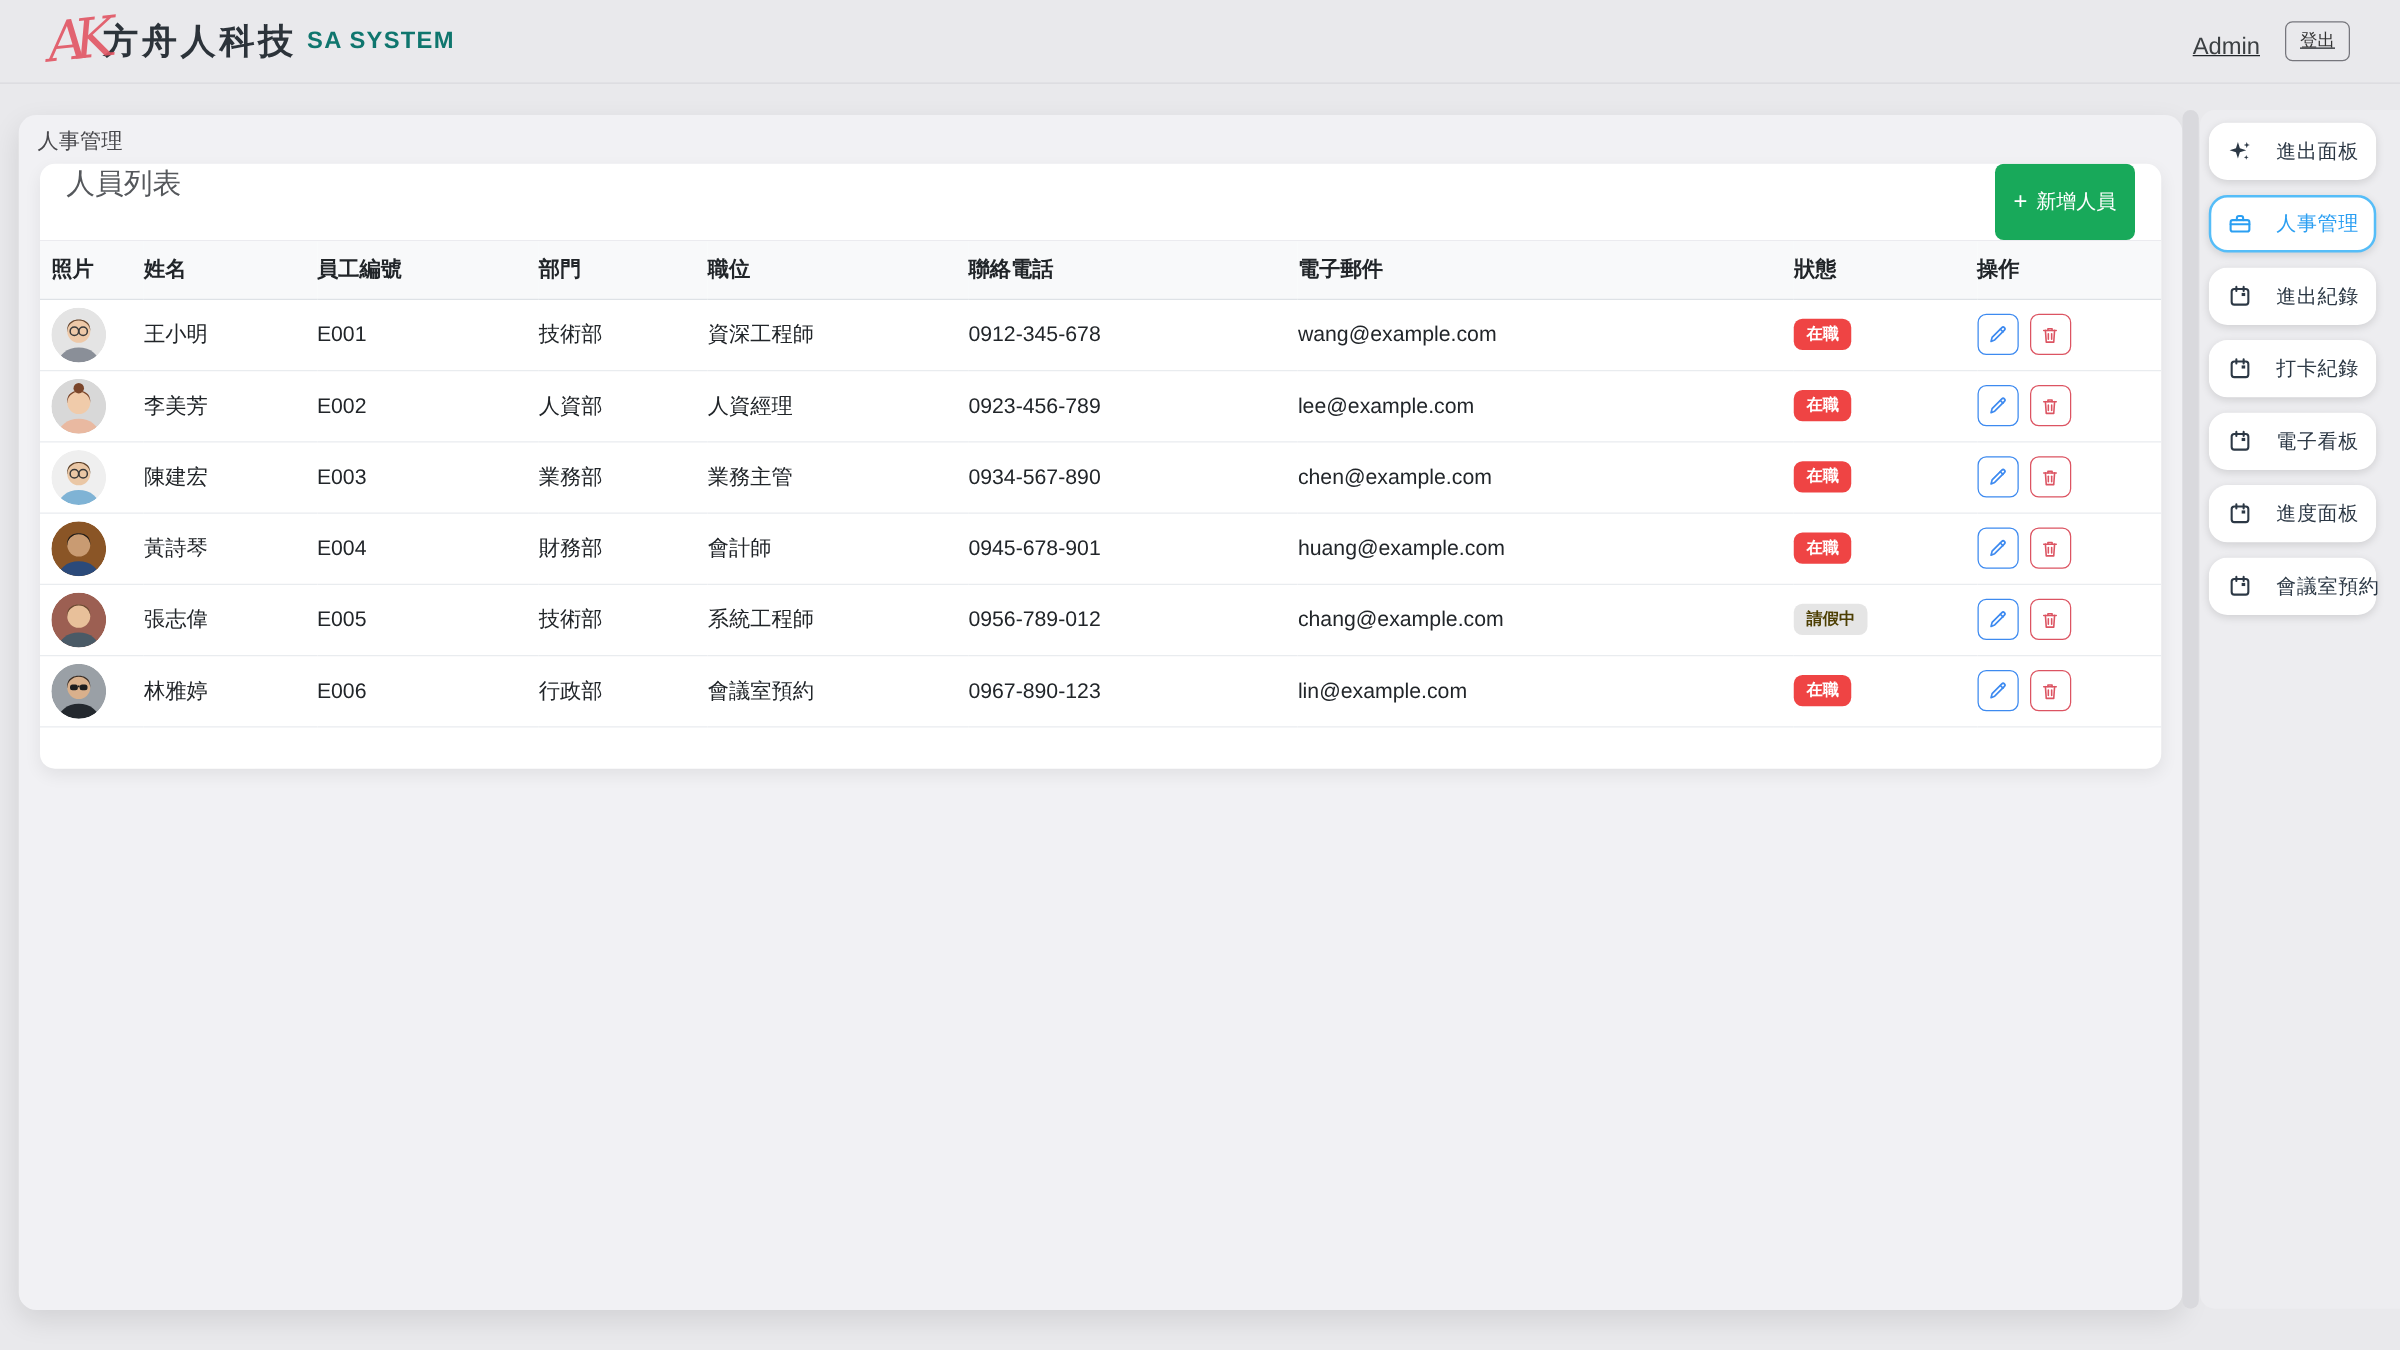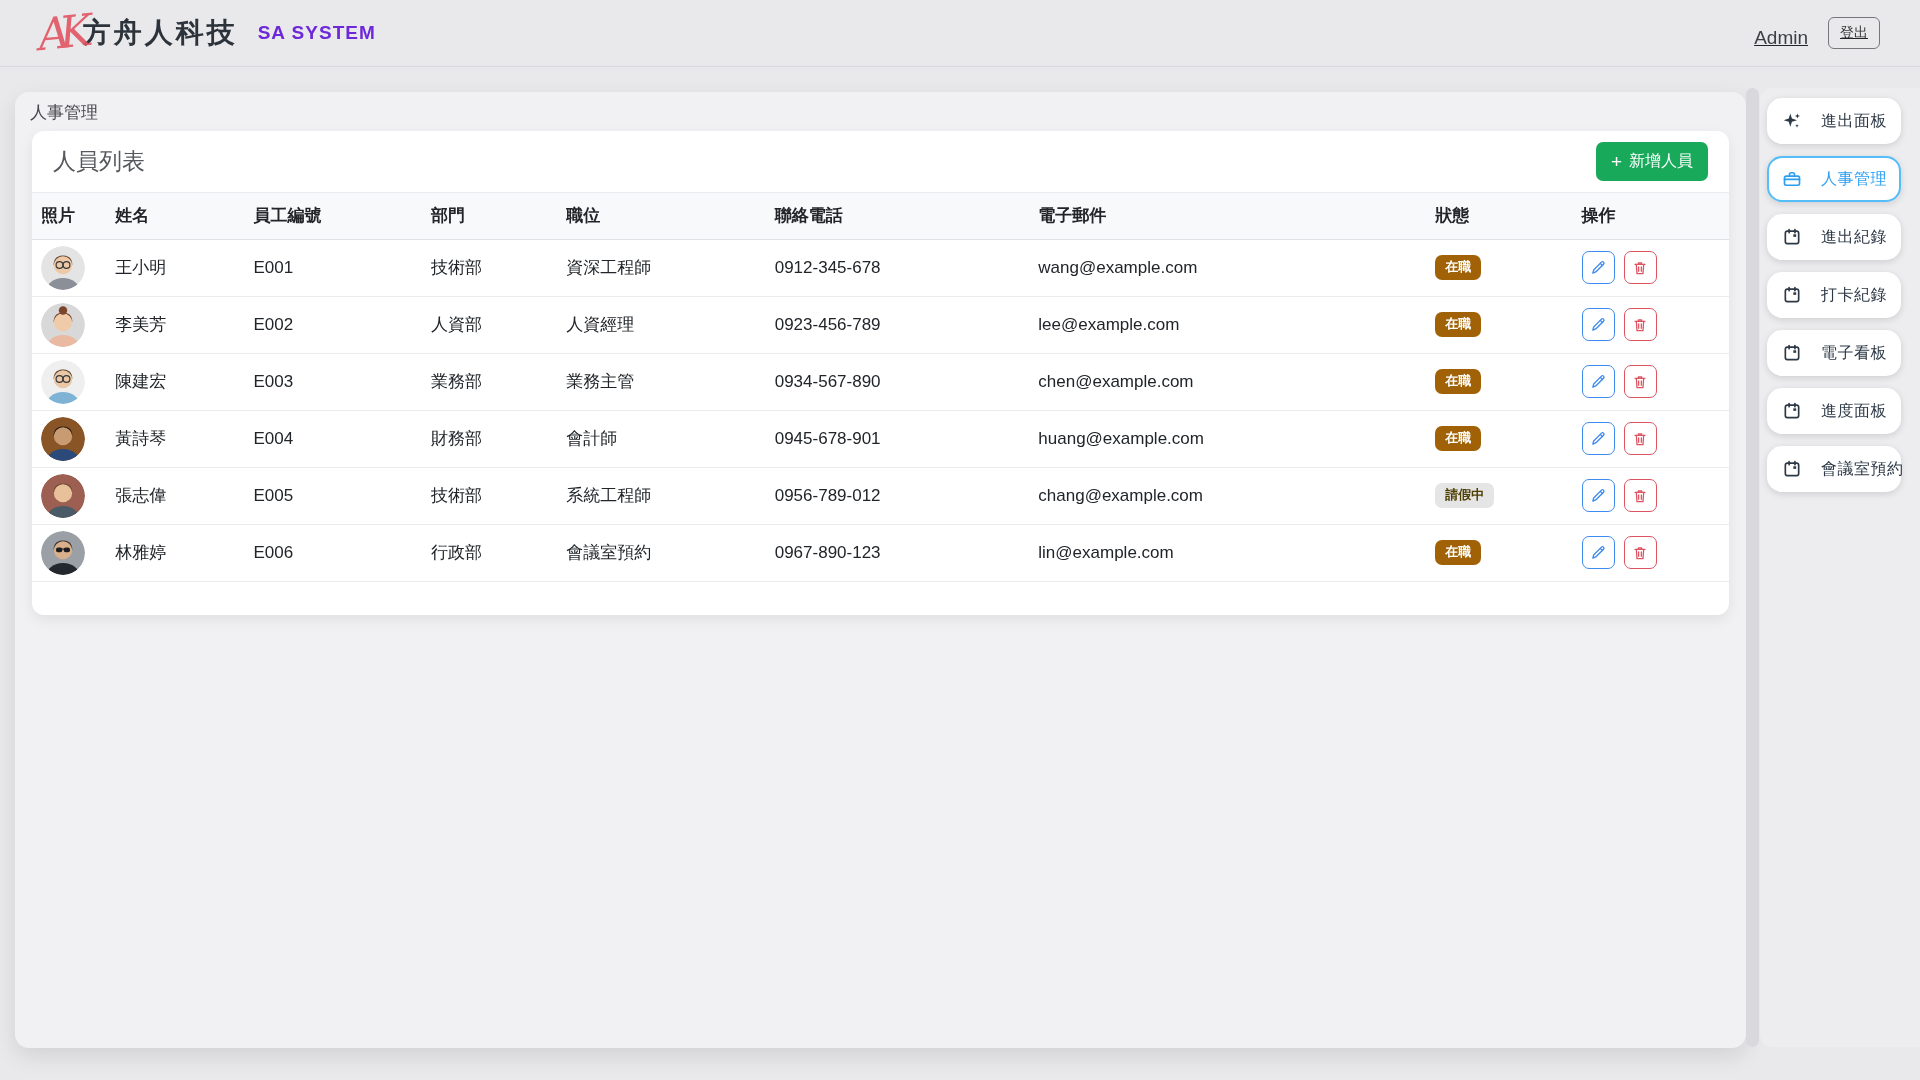--- a/index.html
+++ b/index.html
@@ -8,55 +8,55 @@
     background:#e9e9ec; color:#212529; }
 
   
   .topbar { height:67px; display:flex; align-items:center; padding:0 40px 0 38px;
     border-bottom:1px solid #d9d9dd; background:#e9e9ec; }
   .logo-wrap { display:flex; align-items:center; }
   .logo-mark { font-family:"DejaVu Serif","Liberation Serif",serif; font-style:italic;
     font-size:44px; line-height:1; color:#e25563; transform:rotate(-6deg);
     letter-spacing:-10px; margin-right:2px; opacity:.9; user-select:none; }
   .brand { font-size:28px; font-weight:bold; color:#2c333a; letter-spacing:3px; margin-left:-2px; }
-  .system-label { font-size:19px; font-weight:bold; color:#6d28d9; margin-left:20px; letter-spacing:1px; }
+  .system-label { font-size:19px; font-weight:bold; color:#0f766e; margin-left:8px; letter-spacing:1px; }
   .topbar-right { margin-left:auto; display:flex; align-items:flex-end; gap:20px;text-decoration:underline; }
   .user-name { font-size:19px; color:#3c4043; }
   .logout-btn { font-size:14px; color:#333; background:transparent; border:1px solid #76767c;
     border-radius:6px; padding:6px 11px; cursor:pointer; font-family:inherit; }
 
   
   .main-panel { position:absolute; left:15px; top:92px; width:1731px; height:956px;
     background:#f1f1f4; border-radius:14px; box-shadow:0 8px 22px rgba(0,0,0,.10); }
   .breadcrumb { font-size:17px; color:#48484c; padding:9px 0 0 15px; }
 
   .card { margin:7px 17px 0; background:#fff; border-radius:12px;
     box-shadow:0 5px 14px rgba(0,0,0,.07); height:484px; overflow:hidden; }
-  .card-header { height:62px; display:flex; align-items:center; justify-content:space-between;
+  .card-header { height:62px; display:flex; justify-content:space-between;
     padding:0 21px; border-bottom:1px solid #ebebef; }
   .card-title { font-size:23px; font-weight:400; color:#55585c; }
   .add-btn { background:#18a95a; color:#fff; border:none; border-radius:7px;
     font-size:16px; padding:9px 15px; cursor:pointer; display:flex; align-items:center; gap:7px;
     font-family:inherit; }
   .add-btn .plus { font-size:19px; line-height:1; }
 
   table { width:100%; border-collapse:collapse; table-layout:fixed; }
   thead th { background:#f8f9fa; border-bottom:1px solid #dee2e6; height:46px;
     text-align:left; font-size:17px; font-weight:600; color:#212529; padding:0 6px 0 0; }
   th.c-photo, td.c-photo { width:83px; padding-left:9px;margin-left:40px; }
   th.c-name  { width:138px; } th.c-id { width:177px; } th.c-dept { width:135px; }
   th.c-title { width:208px; } th.c-phone { width:263px; } th.c-email { width:396px; }
   th.c-status{ width:146px; } th.c-actions { width:147px; }
   tbody td { border-bottom:1px solid #e9ecef; height:57px; font-size:17px; color:#212529;
     padding:0 6px 0 0; vertical-align:middle; }
   .avatar { width:44px; height:44px; border-radius:50%; display:block; }
 
   .badge { display:inline-block; font-size:13px; font-weight:bold; border-radius:7px;
     padding:5px 10px; line-height:1.1; }
-  .badge.active { background:#a16207; color:#fff; }
+  .badge.active { background:#ef4444; color:#fff; }
   .badge.leave  { background:#e5e5e5; color:#4d3f03; }
 
   .actions { display:flex; gap:9px; }
   .icon-btn { width:33px; height:33px; border-radius:7px; background:#fff; cursor:pointer;
     display:flex; align-items:center; justify-content:center; padding:0; }
   .icon-btn.edit { border:1px solid #3d8af0; }
   .icon-btn.del  { border:1px solid #dc5462; }
 
   
   .sidebar-rail { position:absolute; left:1746px; top:88px; width:13px; height:959px;

